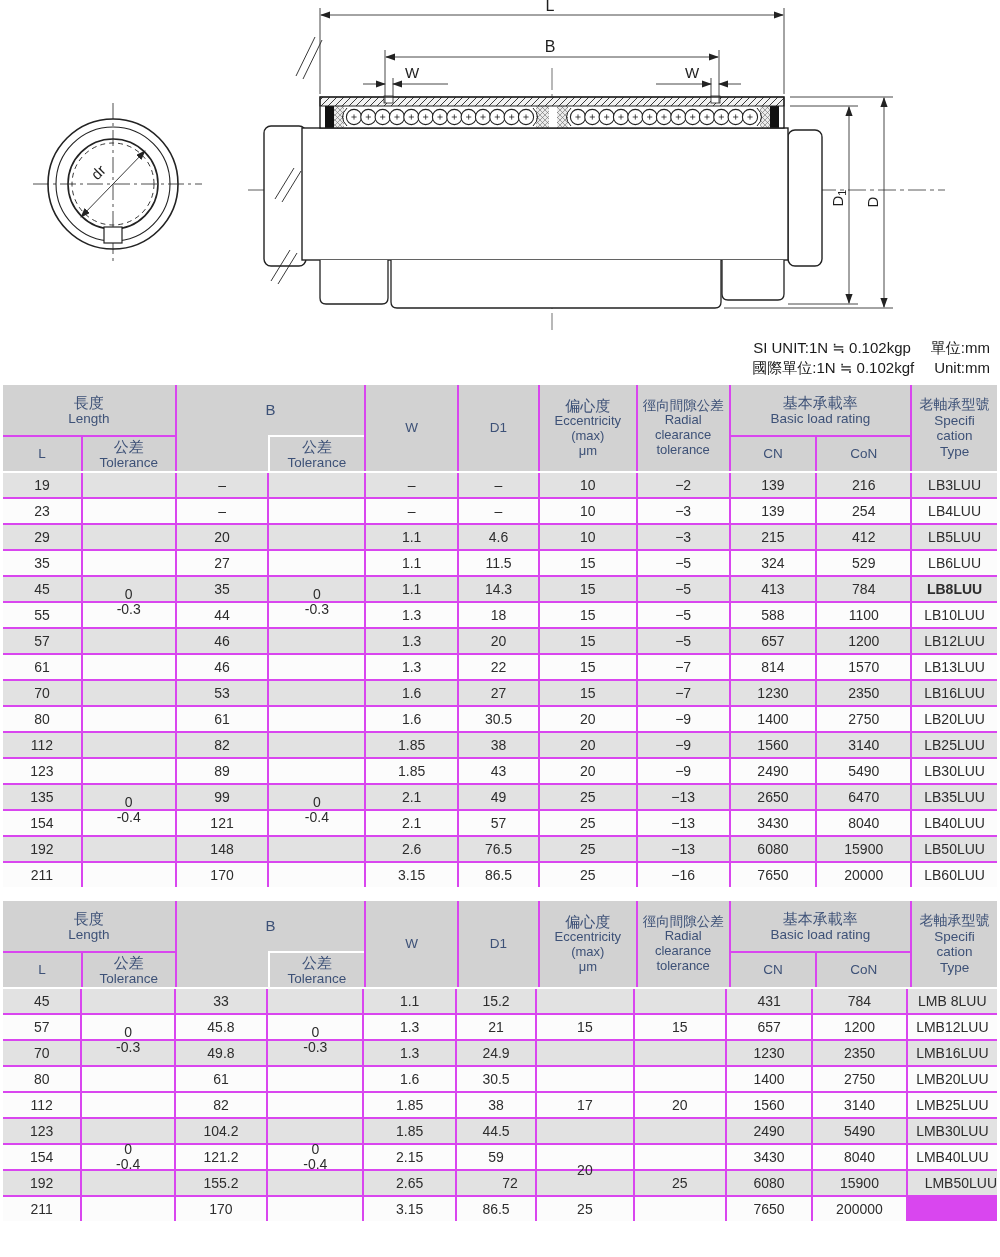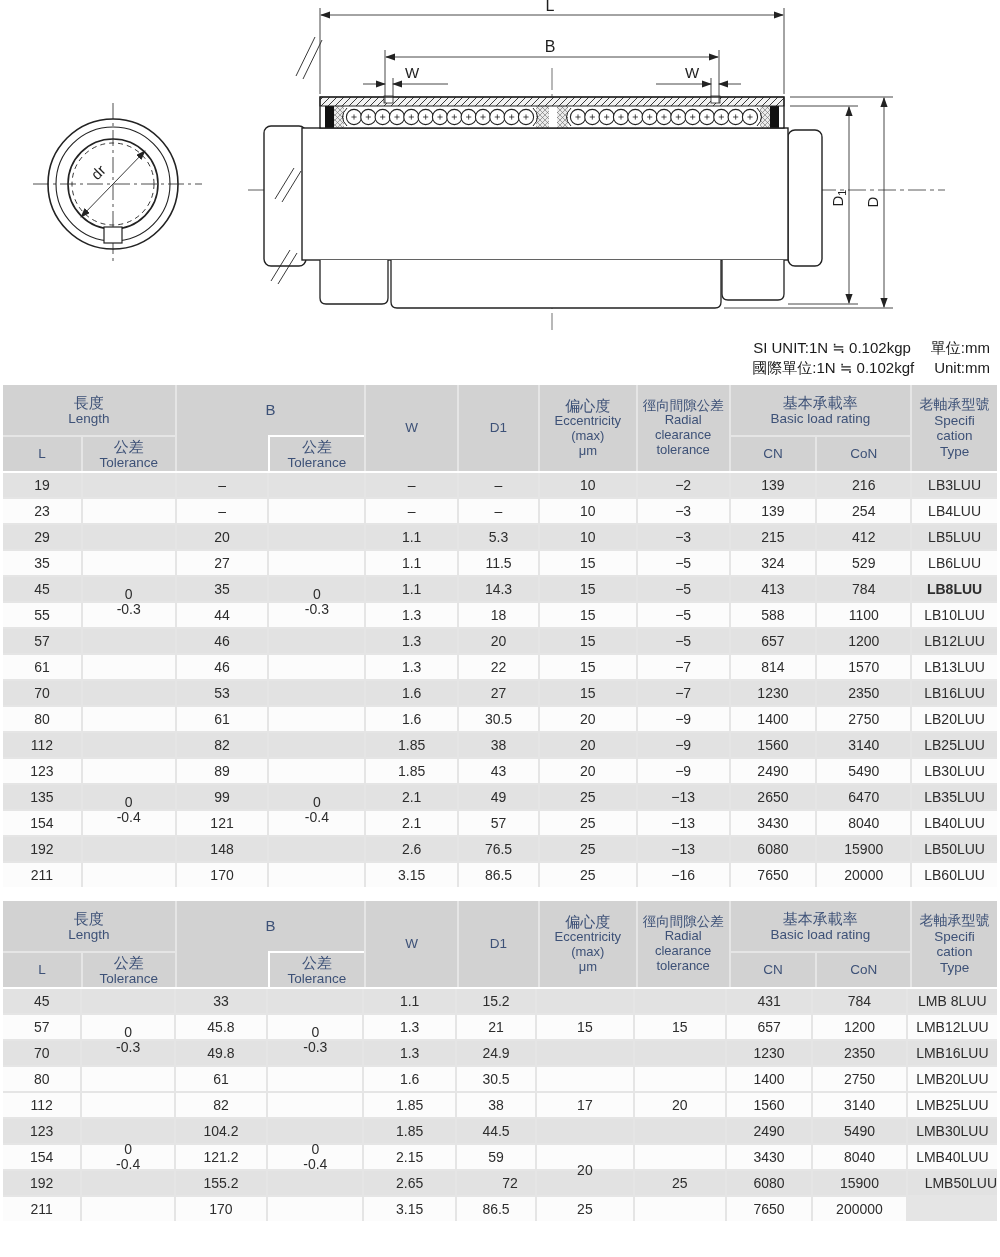--- a/index.html
+++ b/index.html
@@ -2,21 +2,21 @@
 <html><head>
 <meta charset="utf-8">
 <style>
   html,body{margin:0;padding:0;background:#fff;}
   body{width:1000px;font-family:"Liberation Sans",sans-serif;-webkit-font-smoothing:antialiased;}
   .drawing{height:338px;background:#fff;}
   .si-note{display:flex;flex-direction:column;align-items:flex-end;padding-right:10px;margin:0 0 8px 0;
            font-size:15px;color:#1b1b1b;line-height:1.3;}
   .si-row{display:flex;gap:20px;}
   .spec{margin:0 3px 14px 3px;}
-  .grid11{display:grid;gap:2px;background:#e5e5e5;
+  .grid11{display:grid;gap:2px;background:#d946ef;
           grid-template-columns:78fr 92fr 91fr 95fr 91fr 79fr 96fr 91fr 85fr 93fr 85fr;}
   .thead{grid-template-rows:50px 34px;}
   .hcell{background:var(--hbg);color:var(--htxt);display:flex;flex-direction:column;
          align-items:center;justify-content:center;line-height:1.14;font-size:13.5px;text-align:center;}
   .hcell .zh{font-size:15px;}
   .hcell .sm{font-size:13px;}
   .b-group{position:relative;justify-content:flex-start;}
   .b-label{height:50px;display:flex;align-items:center;font-size:15px;}
   .b-tol{position:absolute;right:0;bottom:0;width:50.5%;height:34px;background:var(--hbg);
          border-top:2px solid #fff;border-left:2px solid #fff;
@@ -301,21 +301,21 @@
       <div class="cell w" style="grid-area: 2 / 7;">10</div>
       <div class="cell w" style="grid-area: 2 / 8;">−3</div>
       <div class="cell w" style="grid-area: 2 / 9;">139</div>
       <div class="cell w" style="grid-area: 2 / 10;">254</div>
       <div class="cell w" style="grid-area: 2 / 11;">LB4LUU</div>
       <div class="cell g" style="grid-area: 3 / 1;">29</div>
       <div class="cell g" style="grid-area: 3 / 2;"></div>
       <div class="cell g" style="grid-area: 3 / 3;">20</div>
       <div class="cell g" style="grid-area: 3 / 4;"></div>
       <div class="cell g" style="grid-area: 3 / 5;">1.1</div>
-      <div class="cell g" style="grid-area: 3 / 6;">5.3</div>
+      <div class="cell g" style="grid-area: 3 / 6;">4.6</div>
       <div class="cell g" style="grid-area: 3 / 7;">10</div>
       <div class="cell g" style="grid-area: 3 / 8;">−3</div>
       <div class="cell g" style="grid-area: 3 / 9;">215</div>
       <div class="cell g" style="grid-area: 3 / 10;">412</div>
       <div class="cell g" style="grid-area: 3 / 11;">LB5LUU</div>
       <div class="cell w" style="grid-area: 4 / 1;">35</div>
       <div class="cell w" style="grid-area: 4 / 2;"></div>
       <div class="cell w" style="grid-area: 4 / 3;">27</div>
       <div class="cell w" style="grid-area: 4 / 4;"></div>
       <div class="cell w" style="grid-area: 4 / 5;">1.1</div>

